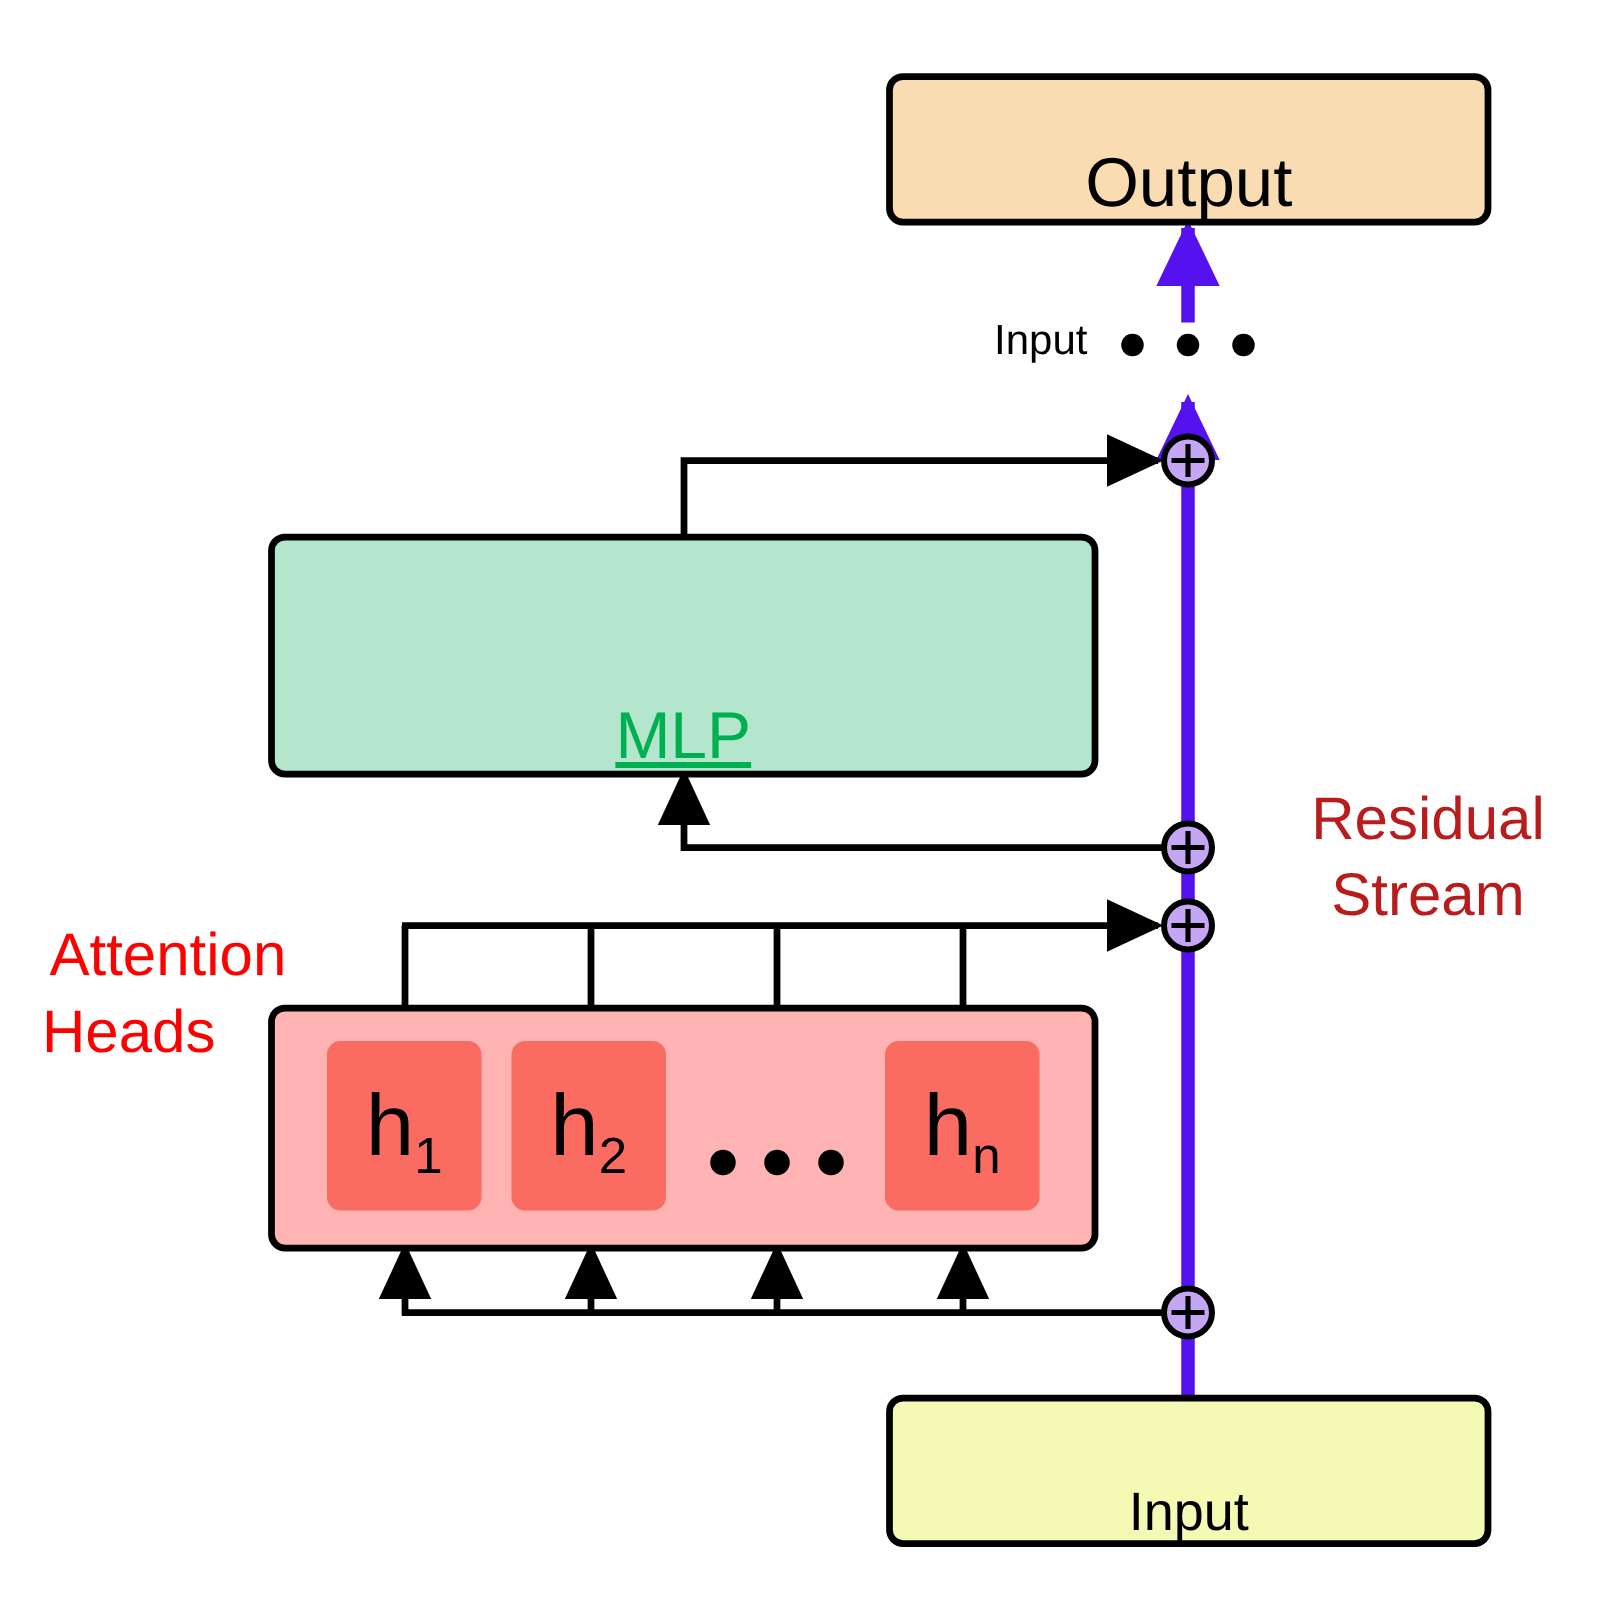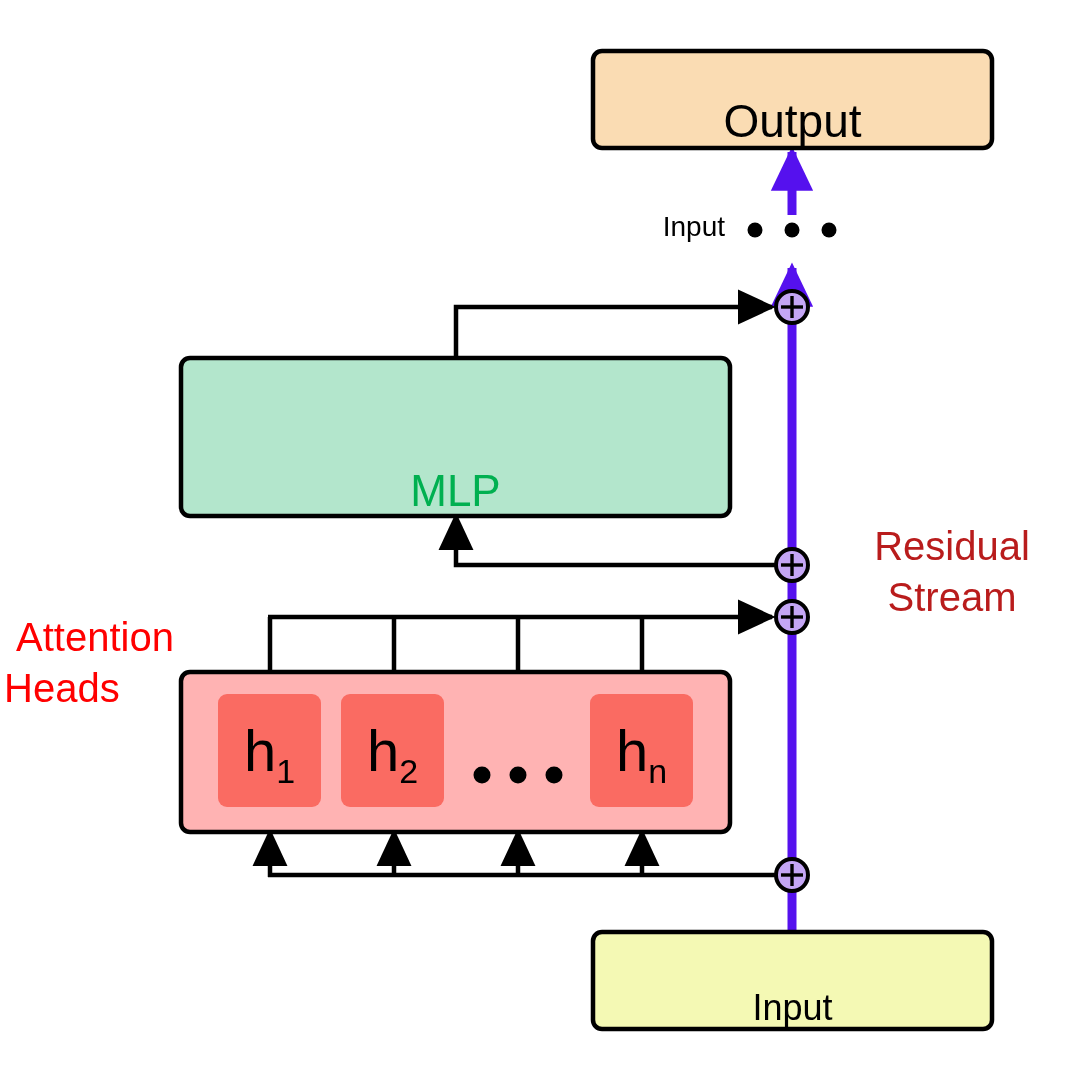--- a/index.html
+++ b/index.html
@@ -137,21 +137,21 @@
       <circle cx="755" cy="230" r="7.5" fill="#000000"></circle>
       <circle cx="792" cy="230" r="7.5" fill="#000000"></circle>
       <circle cx="829" cy="230" r="7.5" fill="#000000"></circle>
     </g>
   </svg>
 
   <div class="boxlabel" style="left:593px; top:51px; width:399px; height:97px; font-size:46px; color:#000000;">
     <span>Output</span>
   </div>
 
-  <div class="boxlabel" style="left:181px; top:358px; width:549px; height:158px; font-size:44px; color:#00b050;">
+  <div class="boxlabel" style="left:181px; top:358px; width:549px; height:158px; font-size:44px; color:#00b050;text-decoration:underline;">
     <span>MLP</span>
   </div>
 
   <div class="boxlabel" style="left:593px; top:932px; width:399px; height:97px; font-size:36px; color:#000000;">
     <span>Input</span>
   </div>
 
   <div class="boxlabel" style="left:218px; top:694px; width:103px; height:113px; font-size:58px; color:#000000; align-items:center;">
     <span>h</span>
       <span style="font-size:34px; align-self:flex-end; margin-bottom:16px;">1</span>
@@ -162,22 +162,22 @@
       <span style="font-size:34px; align-self:flex-end; margin-bottom:16px;">2</span>
   </div>
 
   <div class="boxlabel" style="left:590px; top:694px; width:103px; height:113px; font-size:58px; color:#000000; align-items:center;">
     <span>h</span>
       <span style="font-size:34px; align-self:flex-end; margin-bottom:16px;">n</span>
   </div>
 
   <div style="position:absolute; left:0px; top:612px; width:172px; text-align:left; color:#ff0000;
               font-size:40px; line-height:1.28;">
-    <div style="padding-left:16px;">Attention</div>
-    <div style="padding-left:4px;">Heads</div>
+    <div style="padding-left:33px;">Attention</div>
+    <div style="padding-left:28px;">Heads</div>
   </div>
 
   <div style="position:absolute; left:832px; top:521px; width:240px; text-align:center; color:#b91c1c;
               font-size:40px; line-height:1.28;">
     <div>Residual</div>
     <div>Stream</div>
   </div>
 
   <div style="position:absolute; left:500px; top:211px; width:225px; text-align:right; color:#000000;
               font-size:28px;">

